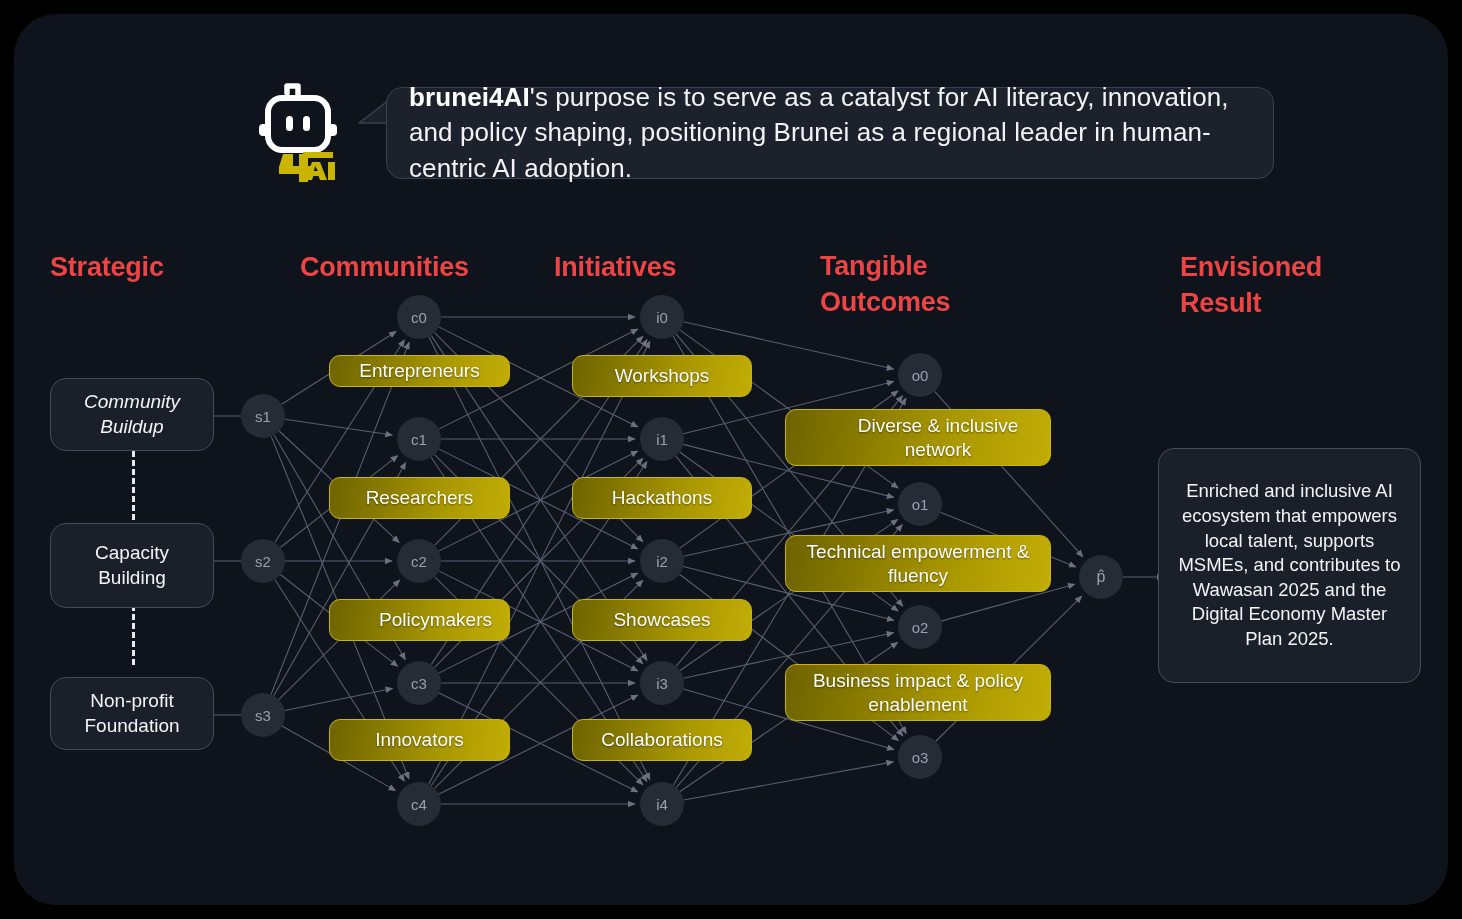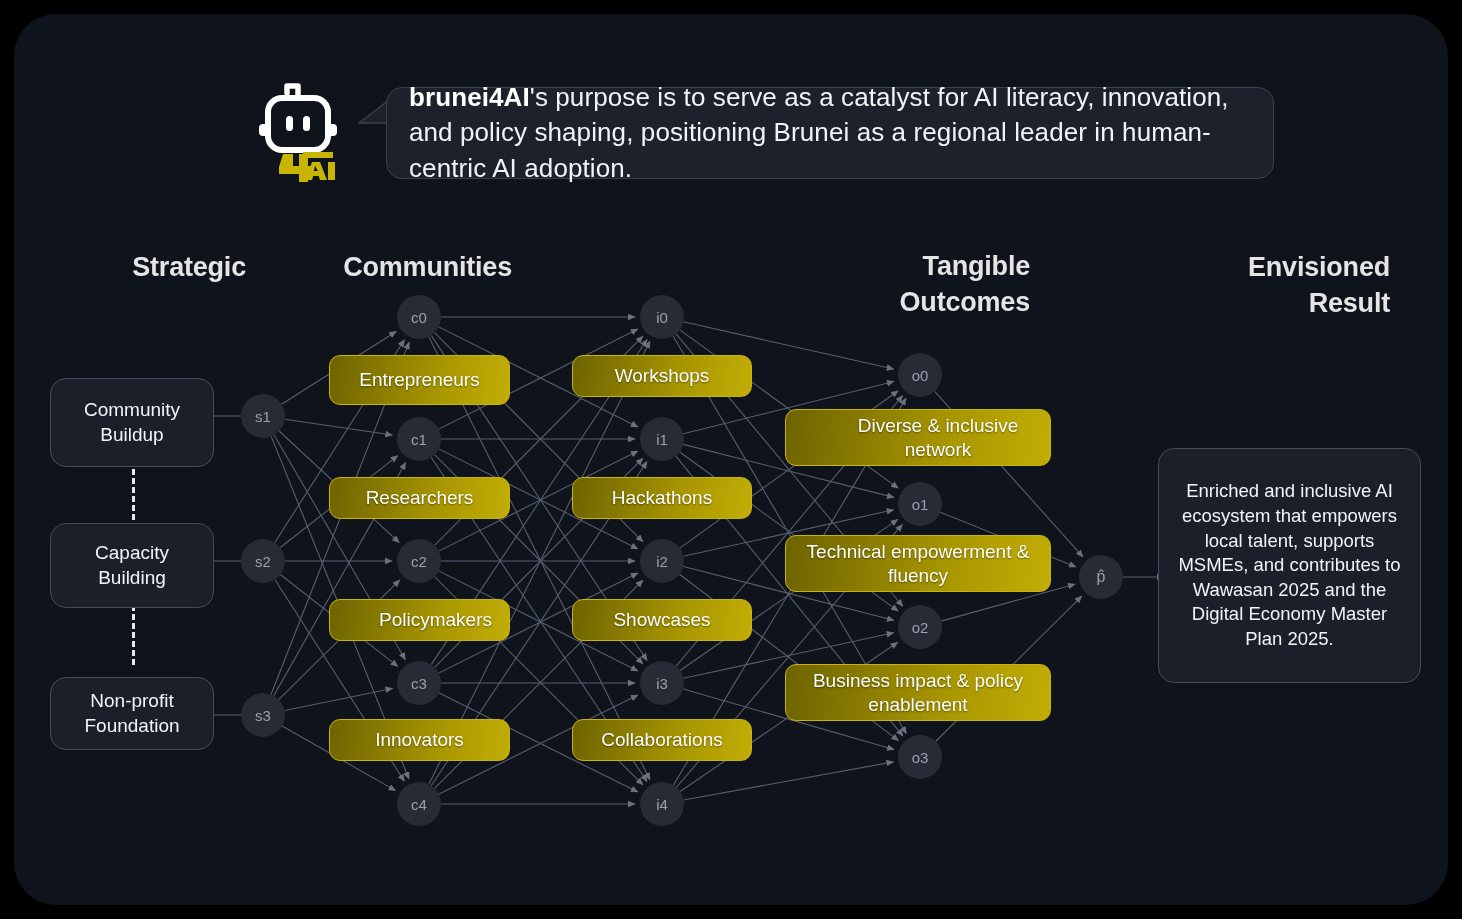--- a/index.html
+++ b/index.html
@@ -55,25 +55,25 @@
   #bubble p b { font-weight: 700; color: #ffffff; }
   #bubble-tail {
     position: absolute;
     left: 335px; top: 80px;
     width: 46px; height: 64px;
   }
 
   
   .col-head {
     position: absolute;
-    color: #e5e5e5;
+    color: #ef4444;
     font-weight: 800;
     font-size: 27px;
     line-height: 1.35;
-    text-align: right;
+    text-align: left;
     letter-spacing: -0.2px;
   }
 
   
   .dark-card {
     position: absolute;
     background: #1b1f29;
     border: 1.5px solid #454b5c;
     border-radius: 16px;
     box-sizing: border-box;
@@ -238,33 +238,36 @@
     <div id="bubble">
       <p><b>brunei4AI</b><span>'s purpose is to serve as a catalyst for AI literacy, innovation, and policy shaping, positioning Brunei as a regional leader in human-centric AI adoption.</span></p>
     </div>
 
     <div class="col-head" style="left:36px; top:235px; width:196px;">
       <div>Strategic</div>
     </div>
     <div class="col-head" style="left:286px; top:235px; width:212px;">
       <div>Communities</div>
     </div>
+    <div class="col-head" style="left:540px; top:235px; width:200px;">
+      <div>Initiatives</div>
+    </div>
     <div class="col-head" style="left:806px; top:234px; width:210px;">
       <div>Tangible</div>
       <div>Outcomes</div>
     </div>
     <div class="col-head" style="left:1166px; top:235px; width:210px;">
       <div>Envisioned</div>
       <div>Result</div>
     </div>
 
     <div class="dashed-link" style="left:118px; top:437px; height:69px;"></div>
     <div class="dashed-link" style="left:118px; top:582px; height:69px;"></div>
 
-    <div class="dark-card" style="left:36px; top:364px; width:164px; height:89px;">
+    <div class="dark-card" style="left:36px; top:364px; width:164px; height:73px;font-style:italic;">
       <span>Community Buildup</span>
     </div>
     <div class="dark-card" style="left:36px; top:509px; width:164px; height:85px;">
       <span>Capacity Building</span>
     </div>
     <div class="dark-card" style="left:36px; top:663px; width:164px; height:73px;">
       <span>Non-profit Foundation</span>
     </div>
 
     <div class="hub" style="left:227px; top:380px;">
@@ -286,21 +289,21 @@
     <div class="hub" style="left:383px; top:525px;">
         <span>c2</span>
       </div>
     <div class="hub" style="left:383px; top:647px;">
         <span>c3</span>
       </div>
     <div class="hub" style="left:383px; top:768px;">
         <span>c4</span>
       </div>
 
-    <div class="pill" style="left:315px; top:341px; width:181px; height:50px;">
+    <div class="pill" style="left:315px; top:341px; width:181px; height:32px;">
       <span>Entrepreneurs</span>
     </div>
     <div class="pill" style="left:315px; top:463px; width:181px; height:42px;">
       <span>Researchers</span>
     </div>
     <div class="pill" style="left:315px; top:585px; width:181px; height:42px;padding-left:40px;">
       <span>Policymakers</span>
     </div>
     <div class="pill" style="left:315px; top:705px; width:181px; height:42px;">
       <span>Innovators</span>

